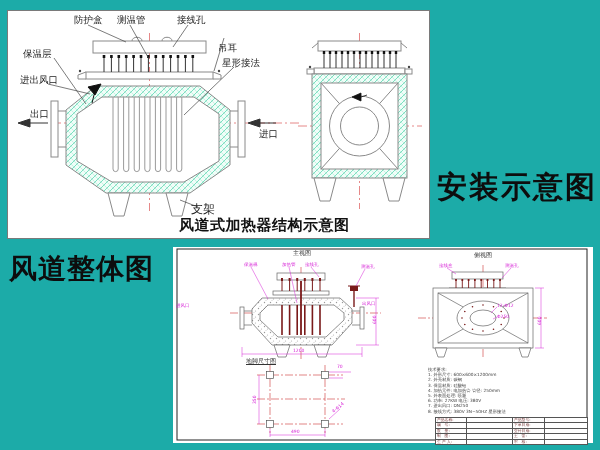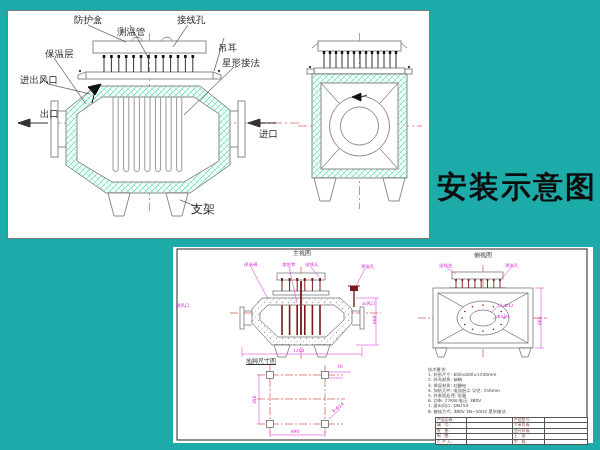--- a/index.html
+++ b/index.html
@@ -138,32 +138,34 @@
         <line x1="180" y1="14" x2="165" y2="36"></line>
         <line x1="216" y1="27" x2="206" y2="60"></line>
         <line x1="46" y1="47" x2="78" y2="93"></line>
         <line x1="226" y1="56" x2="176" y2="104"></line>
         <line x1="40" y1="73" x2="82" y2="83"></line>
         <line x1="190" y1="196" x2="172" y2="189"></line>
       </g>
     </svg>
 
     <div class="lbl" style="left:66px;top:4px">防护盒</div>
-    <div class="lbl" style="left:109px;top:16px">测温管</div>
+    <div class="lbl" style="left:109px;top:4px">测温管</div>
     <div class="lbl" style="left:169px;top:4px">接线孔</div>
     <div class="lbl" style="left:210px;top:32px">吊耳</div>
-    <div class="lbl" style="left:37px;top:38px">保温层</div>
+    <div class="lbl" style="left:15px;top:38px">保温层</div>
     <div class="lbl" style="left:214px;top:47px">星形接法</div>
     <div class="lbl" style="left:12px;top:64px">进出风口</div>
-    <div class="lbl" style="left:32px;top:98px">出口</div>
+    <div class="lbl" style="left:22px;top:98px">出口</div>
     <div class="lbl" style="left:251px;top:118px">进口</div>
     <div class="lbl" style="left:183px;top:193px;font-size:12px">支架</div>
+    <div class="cap">风道式加热器结构示意图</div>
   </div>
 
   <div class="bigtitle t-install">安装示意图</div>
+  <div class="bigtitle t-duct">风道整体图</div>
 
   <div class="panel panel2">
     <svg width="420" height="196" viewBox="0 0 420 196">
       <defs>
         <pattern id="stip" width="6" height="6" patternUnits="userSpaceOnUse">
           <rect width="6" height="6" fill="#fff"></rect>
           <circle cx="1.5" cy="1.5" r="0.7" fill="#9a9a9a"></circle>
           <circle cx="4.5" cy="4" r="0.6" fill="#b0b0b0"></circle>
           <circle cx="3" cy="5.6" r="0.5" fill="#c4c4c4"></circle>
         </pattern>

